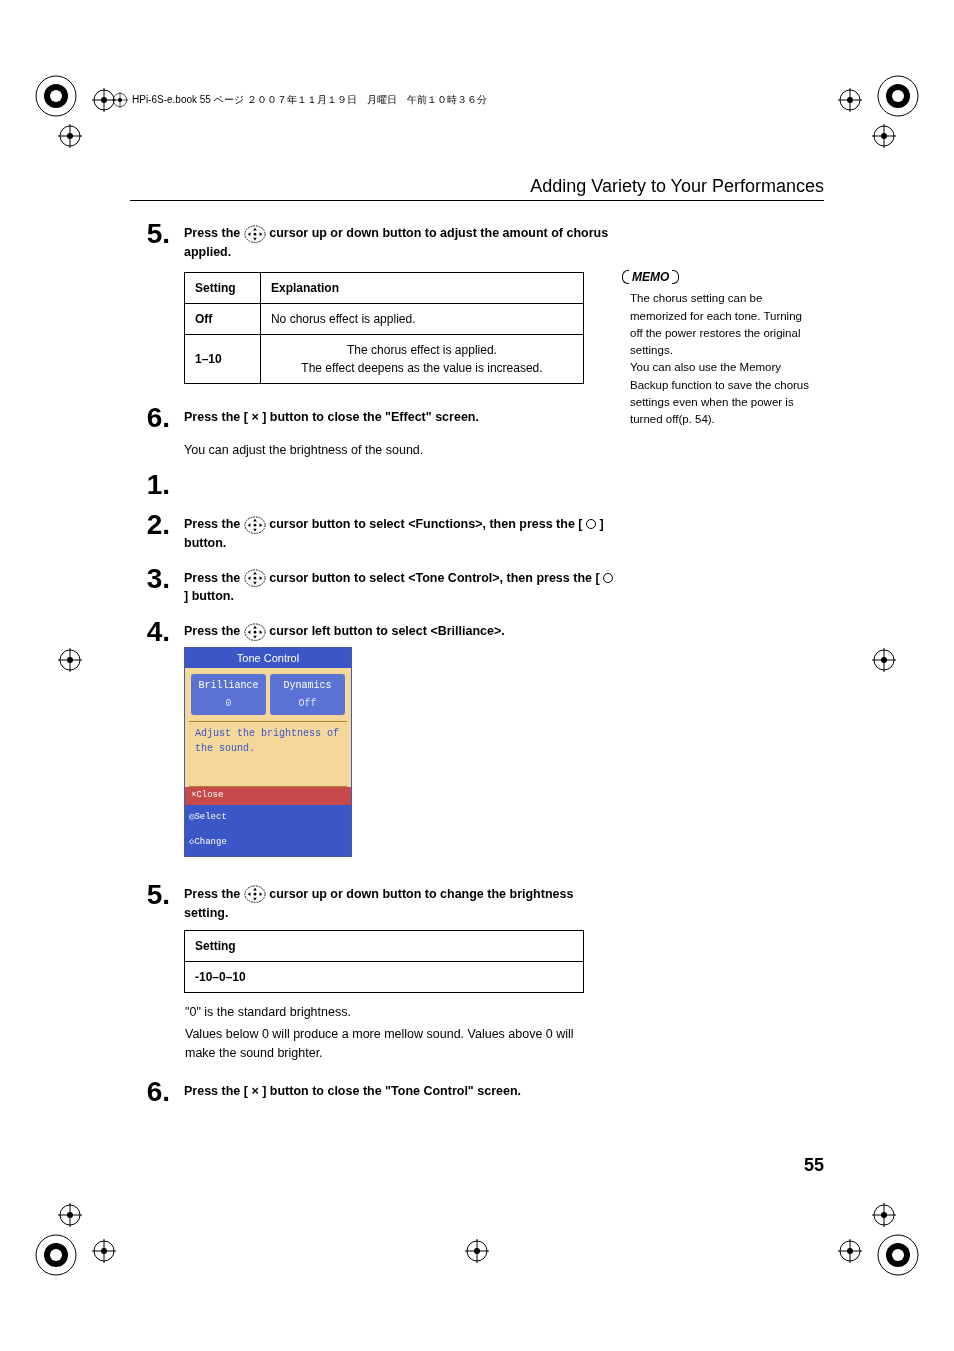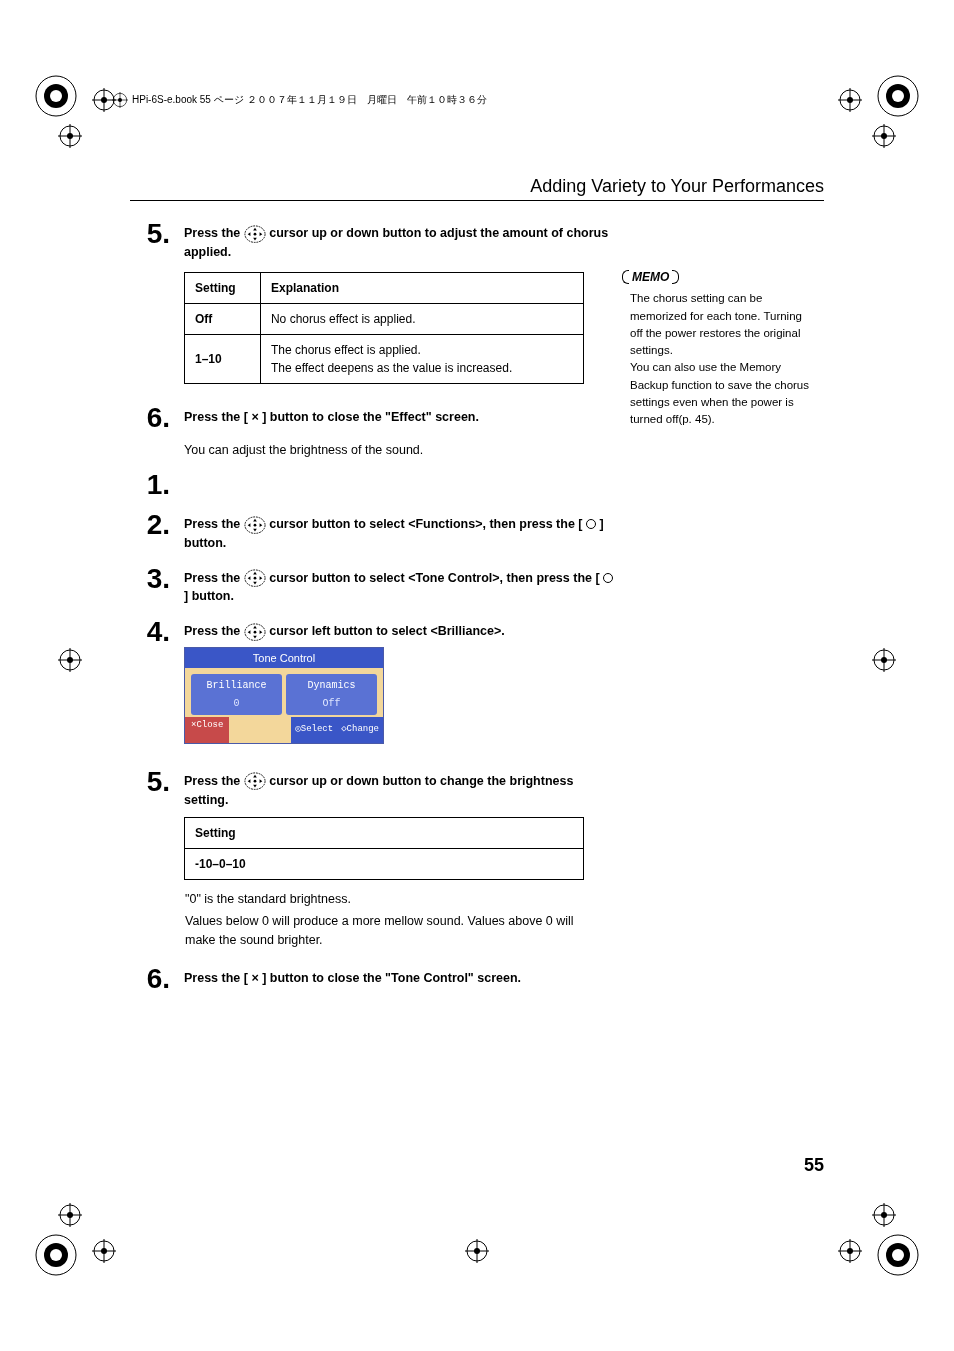--- a/index.html
+++ b/index.html
@@ -145,21 +145,21 @@
     height: 12px;
     border: 1.2px solid #000;
     transform: translateY(-50%);
   }
   .memo-label::before { left: -8px; border-right: none; border-radius: 6px 0 0 6px; }
   .memo-label::after  { right: -8px; border-left: none;  border-radius: 0 6px 6px 0; }
   .screenshot {
     margin-left: 0;
     margin-top: 6px;
     margin-bottom: 12px;
-    width: 200px;
+    width: 168px;
     border: 1px solid #4a5aa8;
     font-family: "Courier New", monospace;
     font-size: 10px;
     background: #f3d79b;
   }
   .screenshot .title-bar {
     background: #3a56c7;
     color: #fff;
     text-align: center;
     font-size: 11px;
@@ -191,20 +191,21 @@
     padding: 4px 6px 30px 6px;
     border-top: 1px solid #a7862f;
     border-bottom: 1px solid #a7862f;
     margin: 4px 4px 0 4px;
     background: #f3d79b;
   }
   .screenshot .footer {
     display: flex;
     font-size: 9px;
     color: #fff;
+    flex-direction: column;
   }
   .screenshot .footer .left {
     background: #c74a4a;
     padding: 2px 6px;
   }
   .screenshot .footer .fill { flex: 1; background: #f3d79b; }
   .screenshot .footer .mid, .screenshot .footer .right {
     background: #3a56c7;
     padding: 6px 4px;
   }
@@ -404,21 +405,21 @@
             <tr>
           <th>Setting</th>
           <th>Explanation</th>
         </tr>
         <tr>
           <td style="font-weight:bold;">Off</td>
           <td>No chorus effect is applied.</td>
         </tr>
         <tr>
           <td style="font-weight:bold;">1–10</td>
-          <td style="white-space:pre-line;">The chorus effect is applied.
+          <td style="white-space:pre-line;text-align:center;">The chorus effect is applied.
 The effect deepens as the value is increased.</td>
         </tr>
       </tbody>
         </table>
     </div>
   </div>
 
   <div class="step" style="margin-top:18px;">
     <div class="step-num">6.</div>
     <div class="step-body">
@@ -426,21 +427,21 @@
         <span>Press the [</span>
         <span class="x-btn">×</span>
         <span>] button to close the "Effect" screen.</span>
       </span>
     </div>
   </div>
 
   <div class="memo-box">
     <span class="memo-label">MEMO</span>
     <div style="white-space:pre-line; margin-top:4px;">The chorus setting can be memorized for each tone. Turning off the power restores the original settings.
-You can also use the Memory Backup function to save the chorus settings even when the power is turned off(p. 45).</div>
+You can also use the Memory Backup function to save the chorus settings even when the power is turned off(p. 54).</div>
   </div>
 
   <div class="subtext">You can adjust the brightness of the sound.</div>
 
   <div class="step">
     <div class="step-num">1.</div>
   </div>
 
   <div class="step">
     <div class="step-num">2.</div>
@@ -499,20 +500,21 @@
         <div class="tabs">
           <div class="tab">
             <span>Brilliance</span>
             <span class="val">0</span>
           </div>
           <div class="tab">
             <span>Dynamics</span>
             <span class="val">Off</span>
           </div>
         </div>
+        <div class="desc">Adjust the brightness of the sound.</div>
         <div class="footer">
           <div class="left">×Close</div>
           <div class="fill"></div>
           <div class="mid">◎Select</div>
           <div class="right">◇Change</div>
         </div>
       </div>
     </div>
   </div>
 

